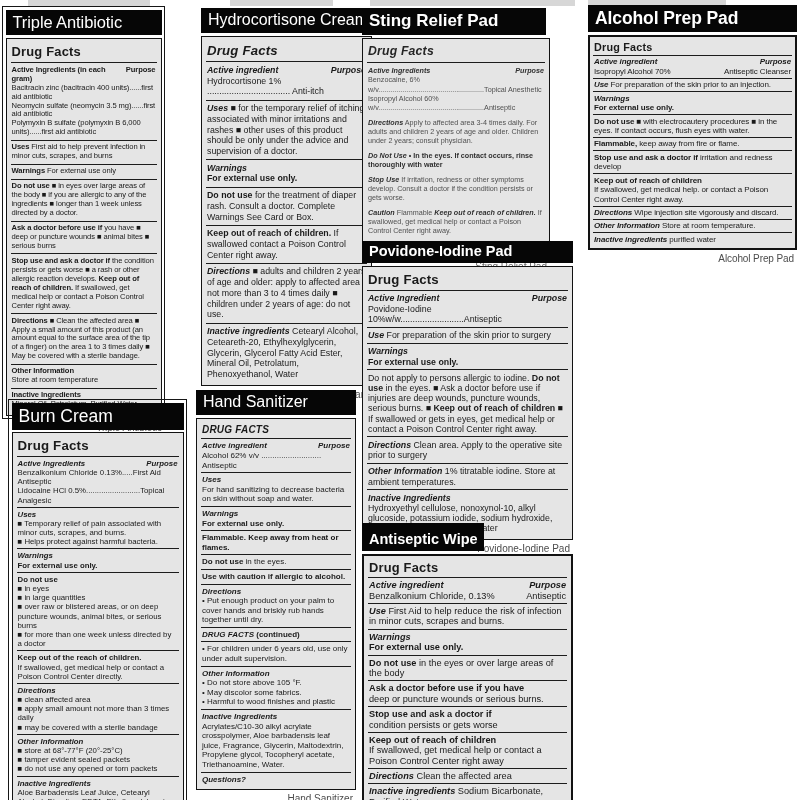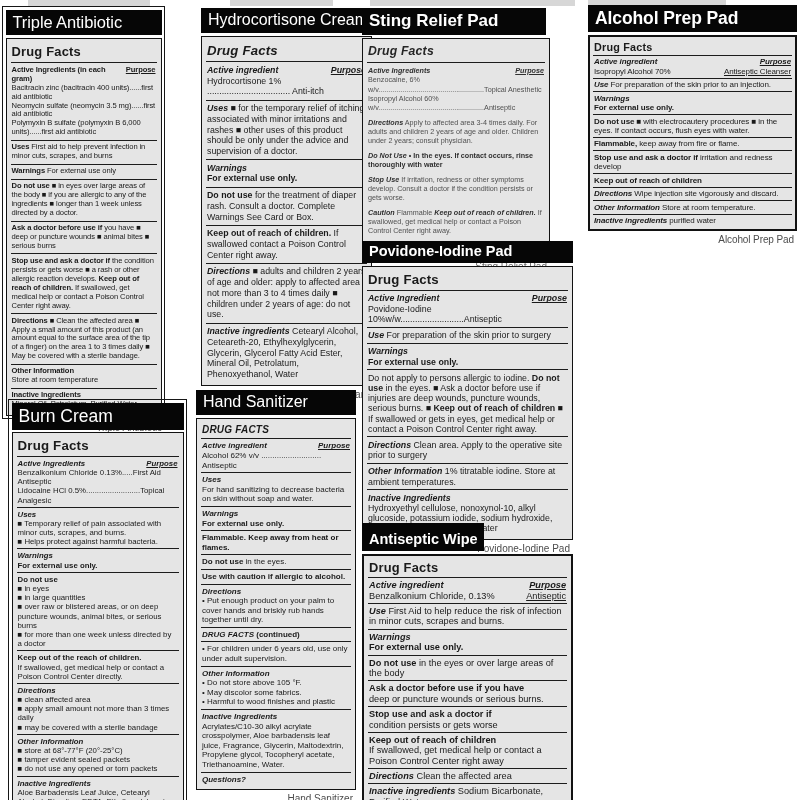--- a/index.html
+++ b/index.html
@@ -11,21 +11,21 @@
   .artifact{position:absolute;top:0;height:6px;background:#d7d7d7;}
   .panel{position:absolute;}
   .bar{background:#060606;color:#fff;padding:3px 7px 4px;line-height:1.15;white-space:nowrap;overflow:hidden;}
   .box{border:1.8px solid #121212;background:#e5e5e5;margin-top:3px;padding:3px 4px;}
   .framed .frame{border:1.5px solid #161616;padding:2.5px;}
   .framed .box{border-width:1.3px;margin-top:2.5px;}
   .section{padding:2.5px 1px;}
   .section.sep{border-top:1.5px solid #1c1c1c;}
   .caption{text-align:right;color:#4c4c4c;font-size:10px;padding:3px 3px 0;}
   .colrow{display:flex;justify-content:space-between;gap:4px;}
-  .colrow .r{text-align:left;text-decoration:underline;}
+  .colrow .r{text-align:left;}
   span.run{display:inline;}
   div.run{display:block;}
   .run.b{font-weight:700;}
   .run.bi{font-weight:700;font-style:italic;}
   .run.df{font-weight:700;font-size:1.7em;letter-spacing:.2px;}
   .run.dfi{font-weight:700;font-style:italic;font-size:1.55em;letter-spacing:.2px;}
 
   .p0{left:2px;top:6px;width:163px;font-size:7.6px;line-height:1.18;letter-spacing:-.1px;}
   .p0 .bar{font-size:16.5px;}
   .p1{left:181px;top:8px;width:171px;font-size:8.8px;line-height:1.22;margin-left:20px;}
@@ -180,20 +180,21 @@
           <div class="section sep"><span class="run bi">Use</span><span class="run "> For preparation of the skin prior to an injection.</span></div>
           <div class="section sep">
             <div class="run bi">Warnings</div>
             <div class="run b">For external use only.</div>
           </div>
           <div class="section sep"><span class="run b">Do not use</span><span class="run "> ■ with electrocautery procedures ■ in the eyes. If contact occurs, flush eyes with water.</span></div>
           <div class="section sep"><span class="run b">Flammable,</span><span class="run "> keep away from fire or flame.</span></div>
           <div class="section sep"><span class="run b">Stop use and ask a doctor if</span><span class="run "> irritation and redness develop</span></div>
           <div class="section sep">
             <div class="run b">Keep out of reach of children</div>
+            <div class="run ">If swallowed, get medical help. or contact a Poison Control Center right away.</div>
           </div>
           <div class="section sep"><span class="run bi">Directions</span><span class="run "> Wipe injection site vigorously and discard.</span></div>
           <div class="section sep"><span class="run bi">Other Information</span><span class="run "> Store at room temperature.</span></div>
           <div class="section sep"><span class="run bi">Inactive ingredients</span><span class="run "> purified water</span></div>
         </div>
     </div>
   </div>
   <div class="caption">Alcohol Prep Pad</div>
 </article>
 

